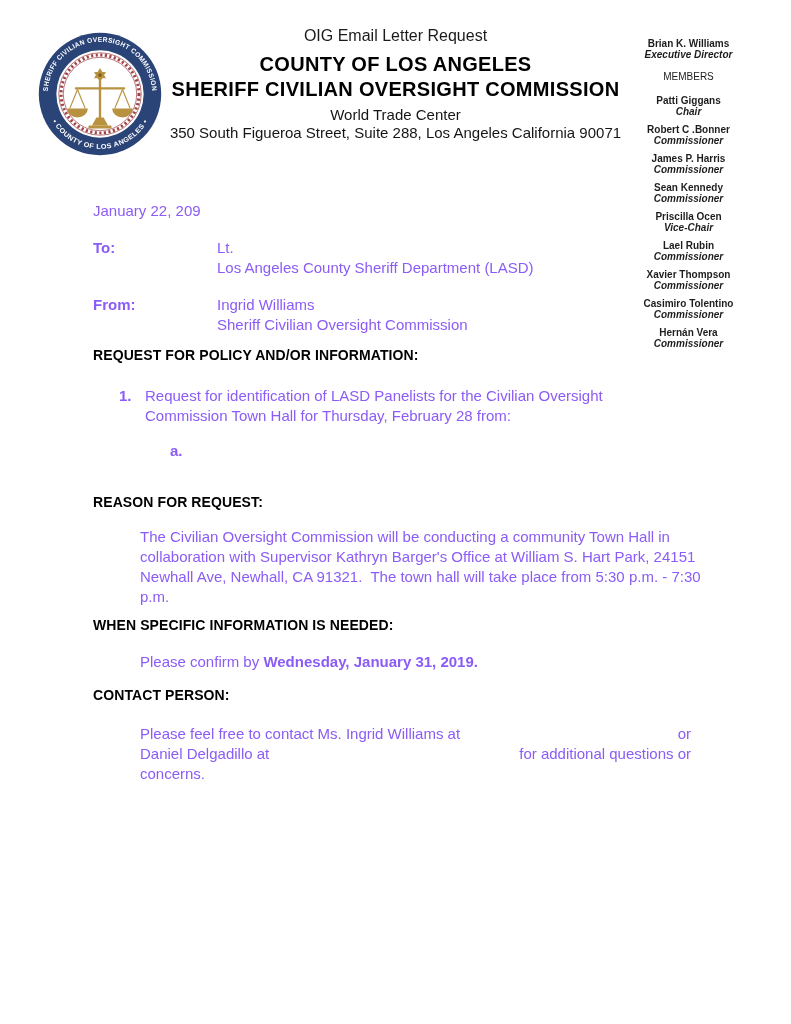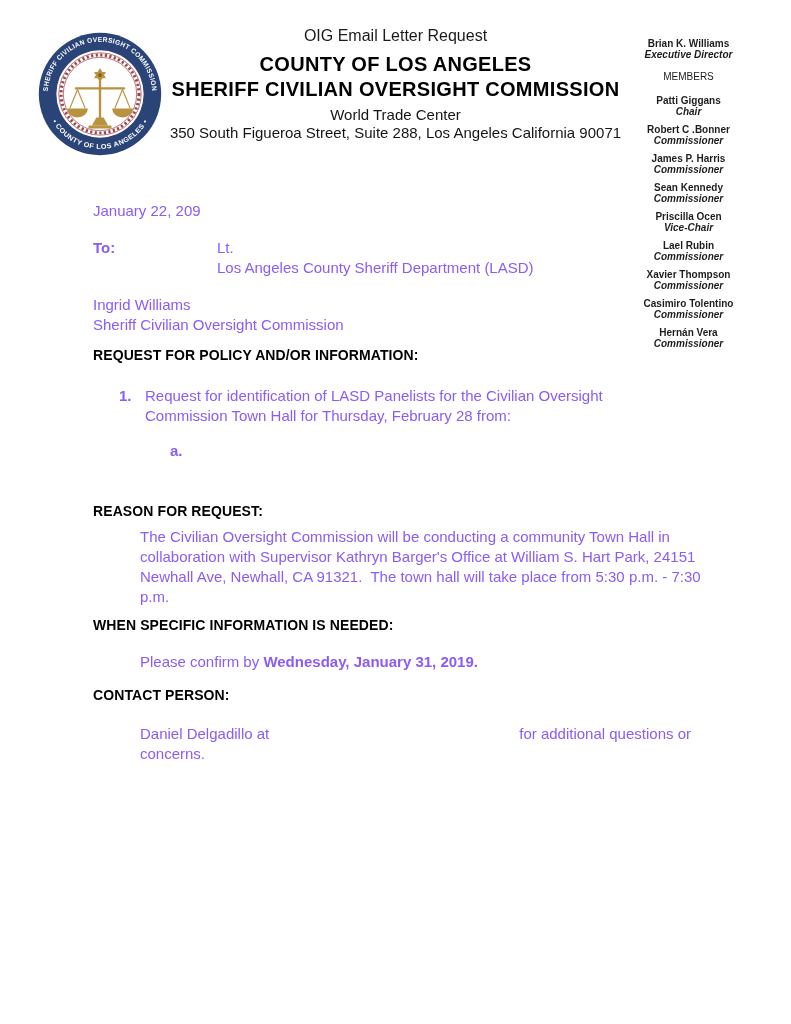--- a/index.html
+++ b/index.html
@@ -49,21 +49,21 @@
   .row2col .label{width:92px;font-weight:bold;flex:0 0 92px;}
   .to-row{top:238px;}
   .from-row{top:295px;}
   .req-heading{top:347px;}
   .numbered-item{left:119px;top:386px;display:flex;width:545px;}
   .num-marker{flex:0 0 26px;font-weight:bold;}
   .item-text{width:519px;}
   .sub-item{left:170px;top:441px;display:flex;width:420px;}
   .letter-marker{flex:0 0 21px;font-weight:bold;}
   .prewrap{white-space:pre-wrap;}
-  .reason-heading{top:494px;margin-top:9px;}
+  .reason-heading{top:494px;}
   .reason-para{left:140px;top:527px;width:572px;}
   .when-heading{top:617px;}
   .confirm-line{left:140px;top:652px;width:560px;}
   .contact-heading{top:687px;}
   .contact-para{left:140px;top:724px;width:551px;}
   .gap-row{display:flex;justify-content:space-between;}
 </style>
 </head>
 <body>
 
@@ -158,20 +158,21 @@
 
   <div class="abs body-text row2col to-row">
     <div class="label">To:</div>
     <div>
       <div>Lt.</div>
       <div>Los Angeles County Sheriff Department (LASD)</div>
     </div>
   </div>
 
   <div class="abs body-text row2col from-row">
+    <div class="label">From:</div>
     <div>
       <div>Ingrid Williams</div>
       <div>Sheriff Civilian Oversight Commission</div>
     </div>
   </div>
 
   <div class="heading req-heading">REQUEST FOR POLICY AND/OR INFORMATION:</div>
 
   <div class="abs body-text numbered-item">
     <div class="num-marker">1.</div>
@@ -186,19 +187,23 @@
   <div class="abs body-text reason-para prewrap">The Civilian Oversight Commission will be conducting a community Town Hall in collaboration with Supervisor Kathryn Barger's Office at William S. Hart Park, 24151 Newhall Ave, Newhall, CA 91321.  The town hall will take place from 5:30 p.m. - 7:30 p.m.</div>
 
   <div class="heading when-heading">WHEN SPECIFIC INFORMATION IS NEEDED:</div>
   <div class="abs body-text confirm-line">
     <span class="prewrap">Please confirm by </span><span class="bold">Wednesday, January 31, 2019.</span>
   </div>
 
   <div class="heading contact-heading">CONTACT PERSON:</div>
   <div class="abs body-text contact-para">
     <div class="gap-row">
+      <span>Please feel free to contact Ms. Ingrid Williams at</span>
+      <span>or</span>
+    </div>
+    <div class="gap-row">
       <span>Daniel Delgadillo at</span>
       <span>for additional questions or</span>
     </div>
     <div>concerns.</div>
   </div>
 
 </div>
 
 </body></html>

